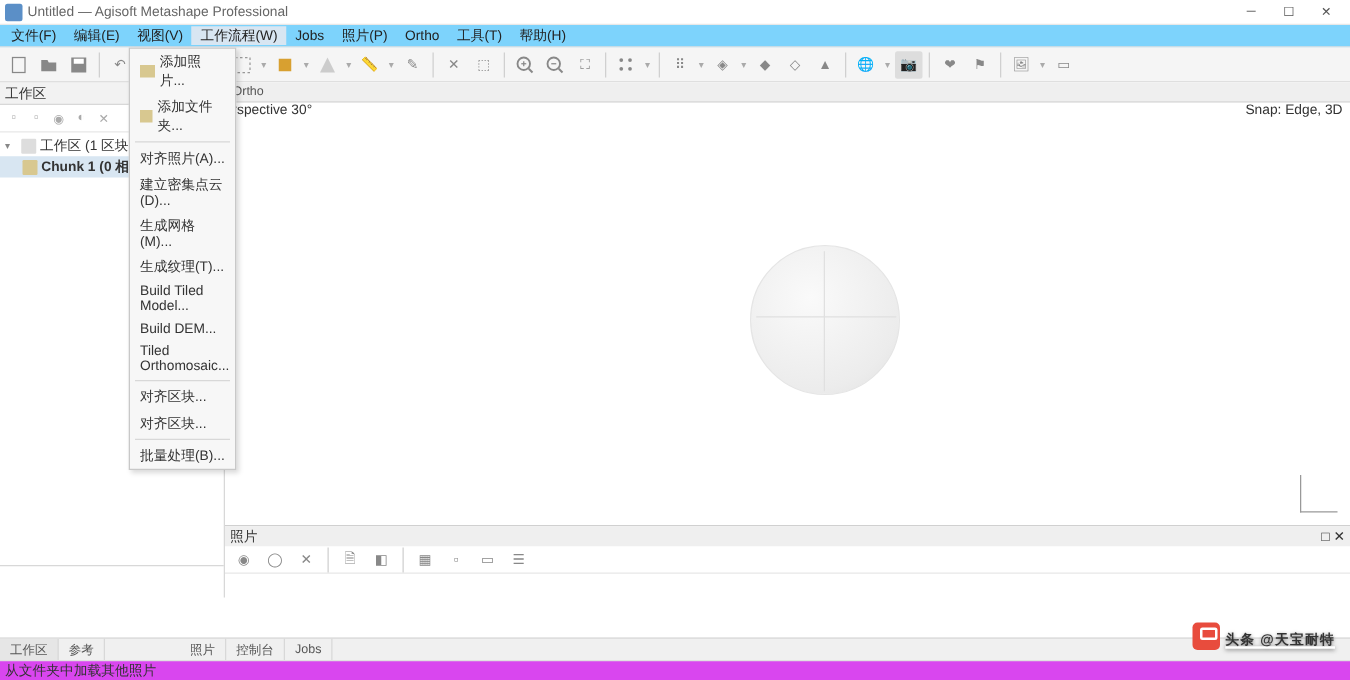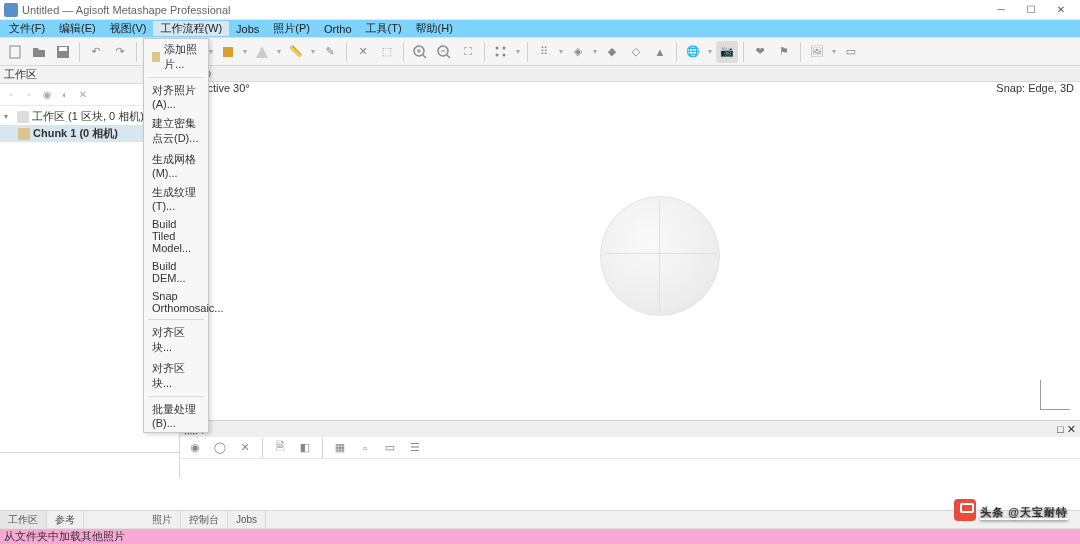--- a/index.html
+++ b/index.html
@@ -35,22 +35,22 @@
 .sphere::before { content:""; position:absolute; left:4px; top:56px; width:112px; height:1px; background:#e0e0e0; }
 .sphere::after { content:""; position:absolute; left:58px; top:4px; width:1px; height:112px; background:#e0e0e0; }
 .axis { position:absolute; right:10px; bottom:10px; width:30px; height:30px; border-left:1px solid #999; border-bottom:1px solid #999; }
 .photos { border-top:1px solid #d0d0d0; height:58px; }
 .ph-head { height:16px; background:#efefef; display:flex; align-items:center; justify-content:space-between; padding:0 4px; font-size:10px; color:#444; }
 .ph-tb { height:22px; display:flex; align-items:center; padding:0 4px; gap:3px; border-bottom:1px solid #e8e8e8; }
 .footer { position:absolute; bottom:0; left:0; right:0; }
 .tabs-bar { height:18px; background:#f0f0f0; border-top:1px solid #d8d8d8; display:flex; align-items:center; }
 .ftab { padding:0 8px; font-size:10px; color:#555; border-right:1px solid #d8d8d8; height:100%; display:flex; align-items:center; }
 .ftab.first { background:#e6e6e6; }
-.status { height:16px; background:#f9a8d4; padding:0 4px; font-size:10px; color:#666; display:flex; align-items:center; border-top:1px solid #e0e0e0; }
-.dropdown { position:absolute; left:103px; top:38px; width:66px; background:#f7f7f7; border:1px solid #c8c8c8; box-shadow:2px 2px 4px rgba(0,0,0,0.15); z-index:100;margin-left:40px; }
+.status { height:16px; background:#d946ef; padding:0 4px; font-size:10px; color:#666; display:flex; align-items:center; border-top:1px solid #e0e0e0; }
+.dropdown { position:absolute; left:103px; top:38px; width:86px; background:#f7f7f7; border:1px solid #c8c8c8; box-shadow:2px 2px 4px rgba(0,0,0,0.15); z-index:100; }
 .dd-item { padding:3px 8px; font-size:11px; color:#222; display:flex; align-items:center; gap:4px; }
 .dd-item.dis { color:#b0b0b0; }
 .dd-sep { height:1px; background:#d8d8d8; margin:2px 4px; }
 .dd-icon { width:12px; height:10px; background:#d8c890; }
 .watermark { position:absolute; right:12px; bottom:22px; font-size:24px; color:#fff; text-shadow:0 1px 3px rgba(0,0,0,0.5); font-weight:bold; letter-spacing:1px;text-decoration:underline; }
 .wm-icon { display:inline-block; width:22px; height:22px; background:#e84c3d; border-radius:4px; vertical-align:middle; margin-right:4px; position:relative; }
 .wm-icon::after { content:""; position:absolute; left:6px; top:4px; width:10px; height:6px; border:2px solid #fff; border-radius:2px; }
 svg { display:block; }
 </style>
 </head>
@@ -76,41 +76,45 @@
   <div class="mitem">Ortho</div>
   <div class="mitem">工具(T)</div>
   <div class="mitem">帮助(H)</div>
 </div>
 
 <div class="dropdown">
   <div class="dd-item">
       <span class="dd-icon"></span>
       <span>添加照片...</span>
     </div>
+  <div class="dd-item">
+      <span class="dd-icon"></span>
+      <span>添加文件夹...</span>
+    </div>
   <div class="dd-sep"></div>
   <div class="dd-item dis">
       <span>对齐照片(A)...</span>
     </div>
   <div class="dd-item dis">
       <span>建立密集点云(D)...</span>
     </div>
   <div class="dd-item dis">
       <span>生成网格(M)...</span>
     </div>
   <div class="dd-item dis">
       <span>生成纹理(T)...</span>
     </div>
   <div class="dd-item dis">
       <span>Build Tiled Model...</span>
     </div>
   <div class="dd-item dis">
       <span>Build DEM...</span>
     </div>
   <div class="dd-item dis">
-      <span>Snap Orthomosaic...</span>
+      <span>Tiled Orthomosaic...</span>
     </div>
   <div class="dd-sep"></div>
   <div class="dd-item dis">
       <span>对齐区块...</span>
     </div>
   <div class="dd-item dis">
       <span>对齐区块...</span>
     </div>
   <div class="dd-sep"></div>
   <div class="dd-item">

